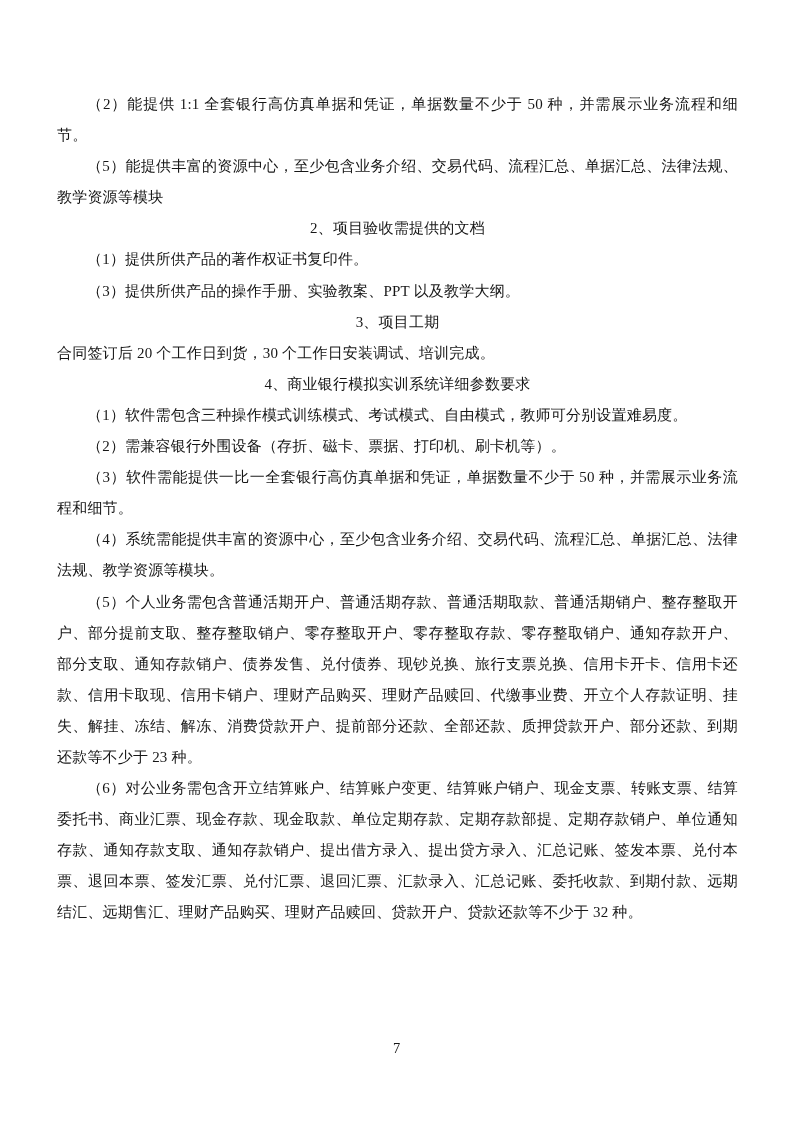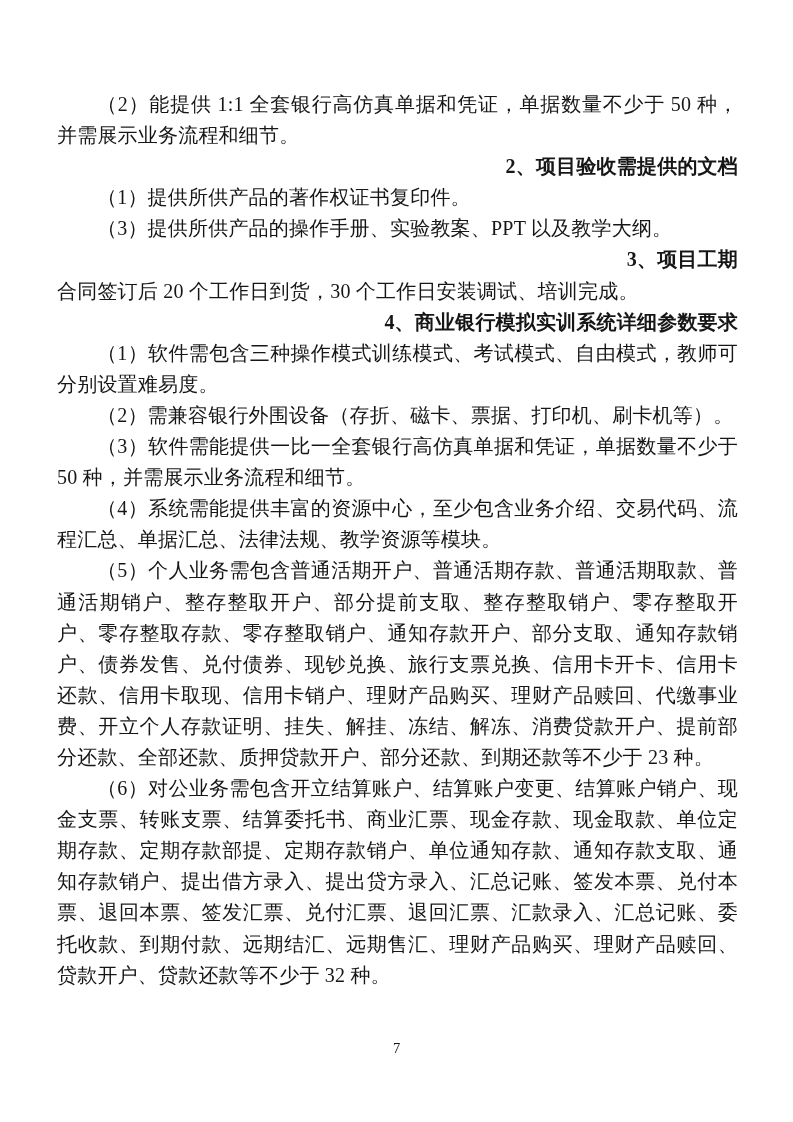--- a/index.html
+++ b/index.html
@@ -18,48 +18,49 @@
   }
   .content {
     position: absolute;
     left: 57px;
     top: 89px;
     width: 681px;
   }
   .para {
     margin: 0;
     padding: 0;
-    font-size: 20px;
+    font-size: 15px;
     line-height: 31.1px;
     text-align: justify;
     letter-spacing: 0.2px;
   }
   .indent {
     text-indent: 2em;
   }
   .heading {
-    font-weight: bold;
-    text-align: right;
+    font-weight: normal;
+    text-align: center;
   }
   .footer {
     position: absolute;
     top: 1038px;
     left: 0;
     width: 100%;
     text-align: center;
     font-size: 14.5px;
     line-height: 20px;
   }
 </style>
 </head>
 <body>
 
 <div class="page">
   <div class="content">
     <p class="para indent">（2）能提供 1:1 全套银行高仿真单据和凭证，单据数量不少于 50 种，并需展示业务流程和细节。</p>
+    <p class="para indent">（5）能提供丰富的资源中心，至少包含业务介绍、交易代码、流程汇总、单据汇总、法律法规、教学资源等模块</p>
     <p class="para heading">2、项目验收需提供的文档</p>
     <p class="para indent">（1）提供所供产品的著作权证书复印件。</p>
     <p class="para indent">（3）提供所供产品的操作手册、实验教案、PPT 以及教学大纲。</p>
     <p class="para heading">3、项目工期</p>
     <p class="para">合同签订后 20 个工作日到货，30 个工作日安装调试、培训完成。</p>
     <p class="para heading">4、商业银行模拟实训系统详细参数要求</p>
     <p class="para indent">（1）软件需包含三种操作模式训练模式、考试模式、自由模式，教师可分别设置难易度。</p>
     <p class="para indent">（2）需兼容银行外围设备（存折、磁卡、票据、打印机、刷卡机等）。</p>
     <p class="para indent">（3）软件需能提供一比一全套银行高仿真单据和凭证，单据数量不少于 50 种，并需展示业务流程和细节。</p>
     <p class="para indent">（4）系统需能提供丰富的资源中心，至少包含业务介绍、交易代码、流程汇总、单据汇总、法律法规、教学资源等模块。</p>

